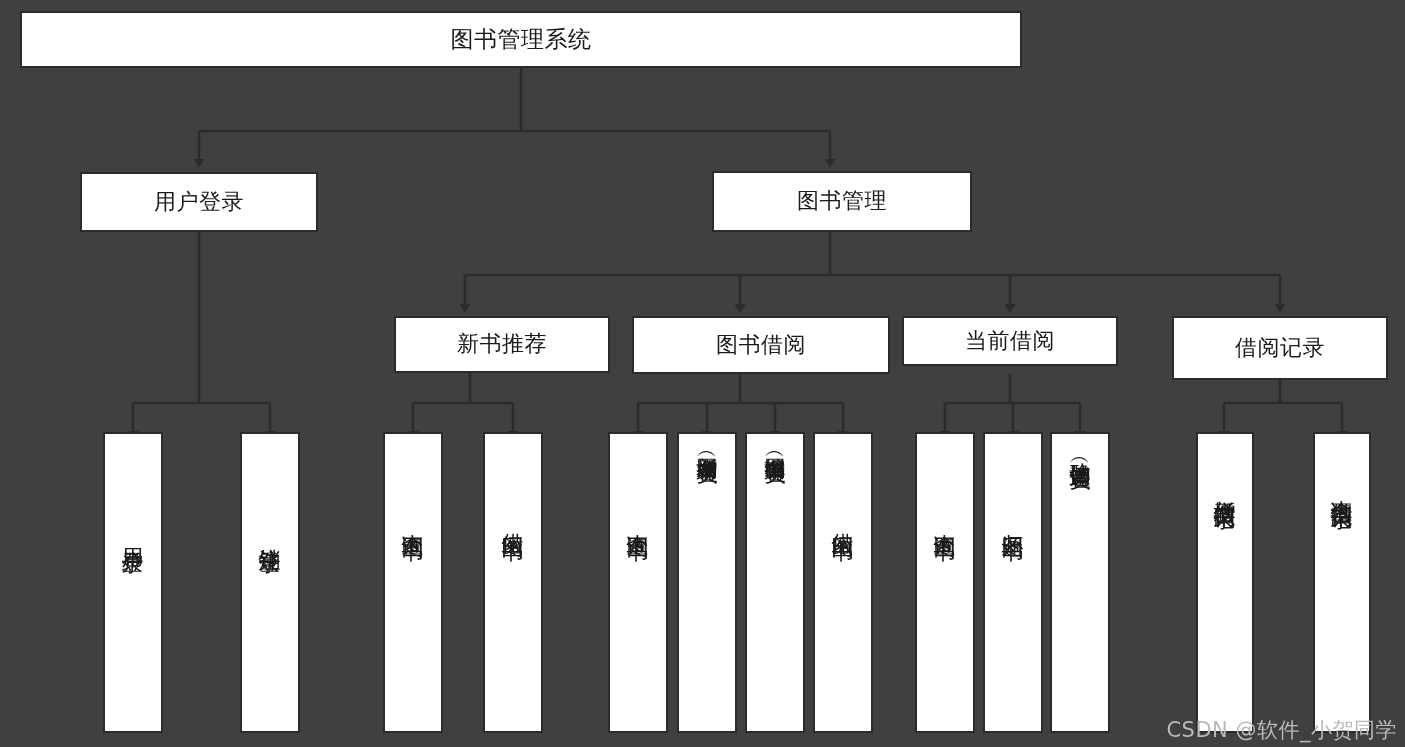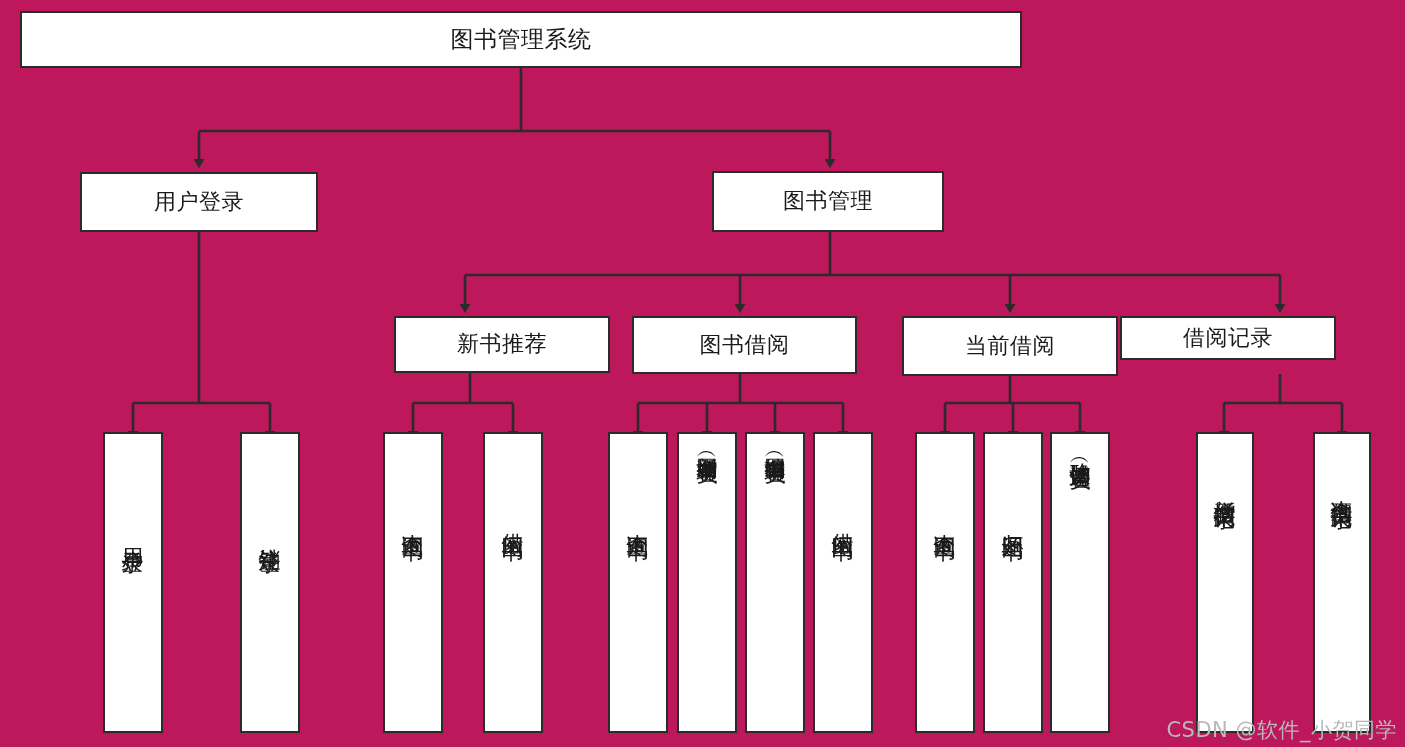--- a/index.html
+++ b/index.html
@@ -7,21 +7,21 @@
     padding: 0;
     background: #ffffff;
   }
   body {
     font-family: "DejaVu Sans", "Liberation Sans", sans-serif;
   }
   #canvas {
     position: relative;
     width: 1405px;
     height: 747px;
-    background: #be185d;
+    background: #404040;
     overflow: hidden;
   }
   svg.edges {
     position: absolute;
     left: 0;
     top: 0;
     width: 1405px;
     height: 747px;
     pointer-events: none;
   }
@@ -129,34 +129,34 @@
     </g>
   </svg>
 
   <div class="node root horiz" style="left:20px; top:11px; width:1002px; height:57px;">
     <span class="lbl">图书管理系统</span>
   </div>
 
   <div class="node horiz" style="left:80px; top:172px; width:238px; height:60px;">
     <span class="lbl">用户登录</span>
   </div>
-  <div class="node horiz" style="left:712px; top:171px; width:232px; height:61px;text-align:center;">
+  <div class="node horiz" style="left:712px; top:171px; width:260px; height:61px;text-align:center;">
     <span class="lbl">图书管理</span>
   </div>
 
   <div class="node horiz" style="left:362px; top:316px; width:216px; height:57px;margin-left:32px;">
     <span class="lbl">新书推荐</span>
   </div>
-  <div class="node horiz" style="left:632px; top:316px; width:225px; height:58px;">
+  <div class="node horiz" style="left:632px; top:316px; width:258px; height:58px;">
     <span class="lbl">图书借阅</span>
   </div>
-  <div class="node horiz" style="left:902px; top:316px; width:216px; height:60px;">
+  <div class="node horiz" style="left:902px; top:316px; width:216px; height:50px;">
     <span class="lbl">当前借阅</span>
   </div>
-  <div class="node horiz" style="left:1120px; top:316px; width:216px; height:44px;">
+  <div class="node horiz" style="left:1172px; top:316px; width:216px; height:64px;">
     <span class="lbl">借阅记录</span>
   </div>
 
   <div class="node vert" style="left:103px; top:432px; width:60px; height:301px; padding-top:96px;">
     <span class="lbl">用户登录</span>
   </div>
   <div class="node vert" style="left:240px; top:432px; width:60px; height:301px; padding-top:96px;">
     <span class="lbl">注销登录</span>
   </div>
 

